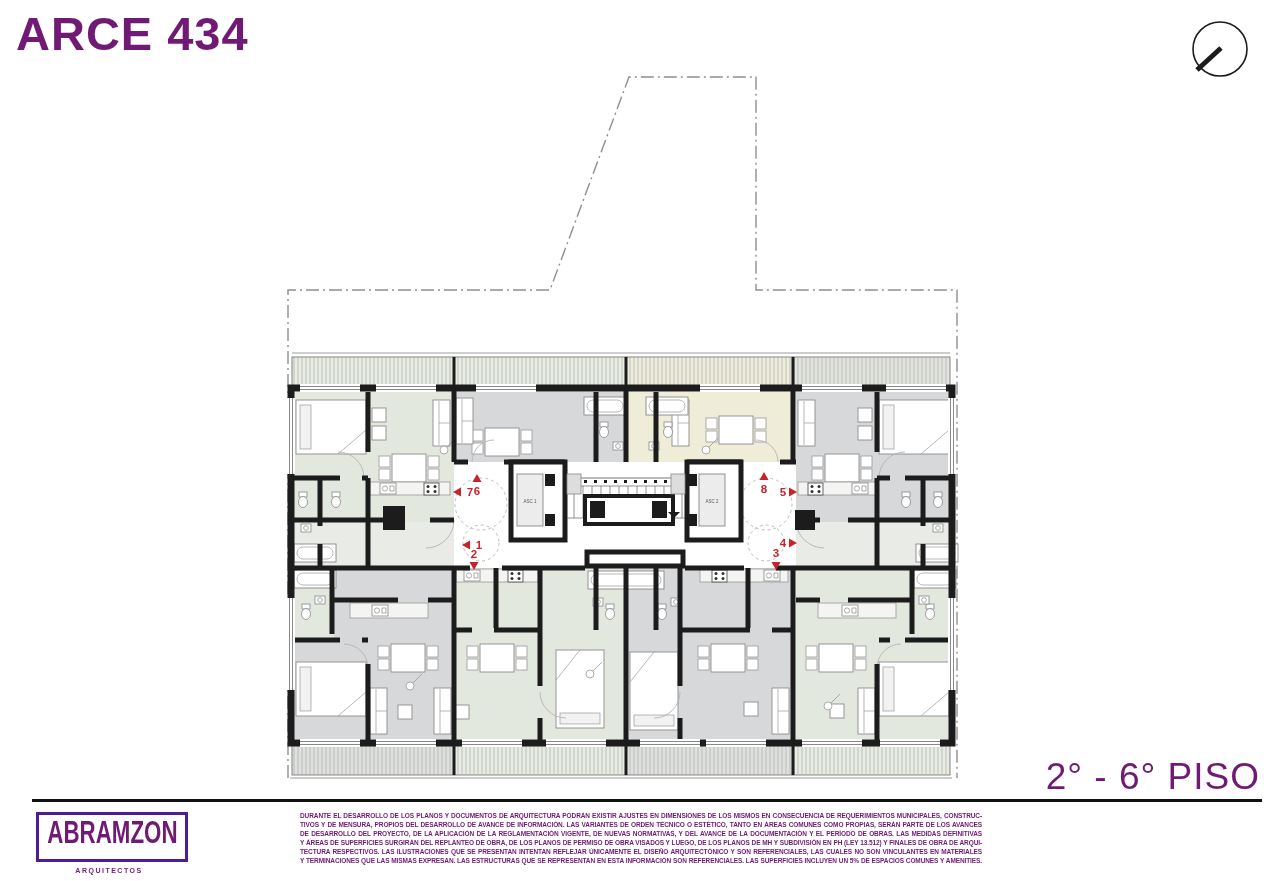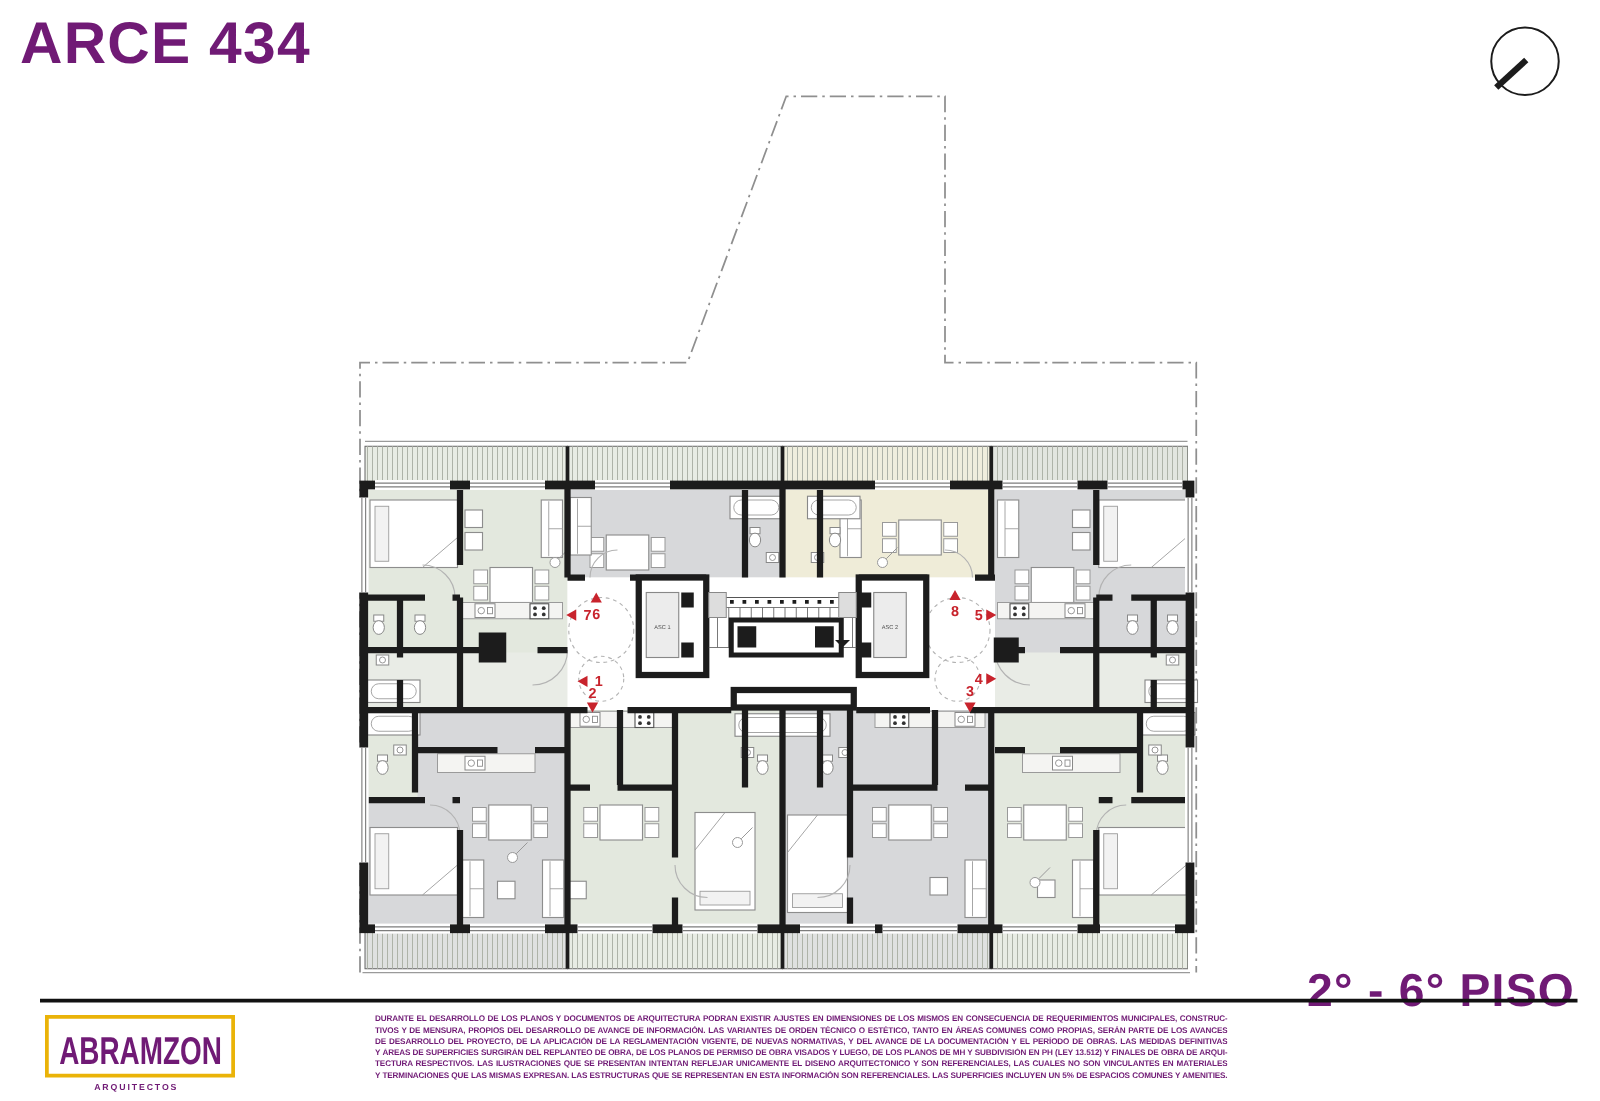--- a/index.html
+++ b/index.html
@@ -1,24 +1,24 @@
 <!DOCTYPE html>
 <html><head>
 <meta charset="utf-8">
 <style>
   html,body{margin:0;padding:0;background:#ffffff;}
   .page{position:relative;width:1280px;height:881px;background:#fff;overflow:hidden;
         font-family:"Liberation Sans",sans-serif;color:#701a75;}
   .title{position:absolute;left:16px;top:6px;font-size:47px;font-weight:600;letter-spacing:1px;}
   .north{position:absolute;right:22px;top:16px;width:78px;height:78px;}
   .plan-svg{position:absolute;left:0;top:0;width:1280px;height:881px;}
-  .floor-label{position:absolute;right:20px;top:772px;font-size:37px;font-weight:700;letter-spacing:1px;}
+  .floor-label{position:absolute;right:20px;top:756px;font-size:37px;font-weight:400;letter-spacing:1px;}
   .rule{position:absolute;left:32px;top:799px;width:1230px;height:3px;background:#111;}
   .logo{position:absolute;left:36px;top:812px;width:152px;}
-  .logo-box{width:146px;height:44px;border:3px solid #eab308;display:flex;align-items:flex-end;justify-content:center;}
+  .logo-box{width:146px;height:44px;border:3px solid #4c1d95;display:flex;align-items:flex-start;justify-content:center;}
   .logo-name{font-size:31px;font-weight:700;letter-spacing:0;transform:scaleX(.72);white-space:nowrap;}
   .logo-sub{width:146px;text-align:center;font-size:7px;font-weight:700;letter-spacing:1.5px;margin-top:5px;}
   .disclaimer{position:absolute;left:300px;top:812px;width:682px;}
   .disclaimer div{font-size:6.5px;font-weight:700;line-height:8.9px;text-align:justify;text-align-last:justify;
                   letter-spacing:-0.1px;white-space:nowrap;overflow:hidden;}
 </style>
 </head>
 <body>
 
 <div class="page">

